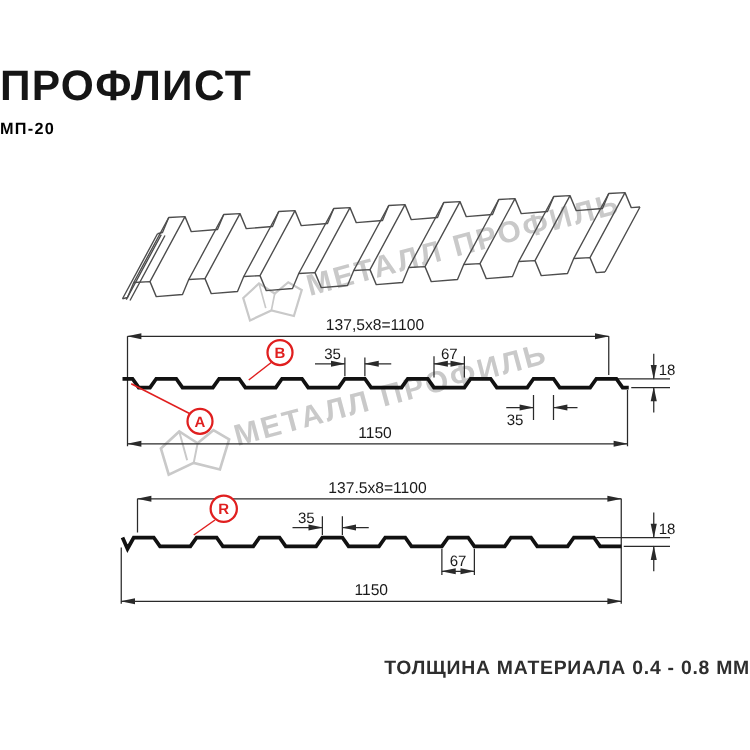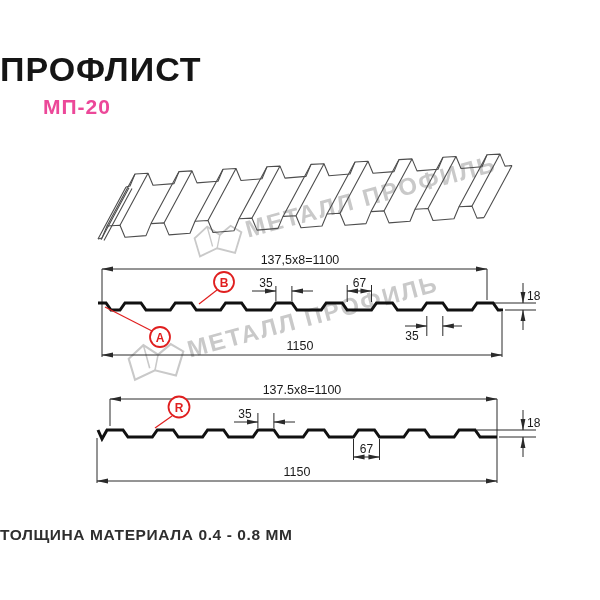--- a/index.html
+++ b/index.html
@@ -1,21 +1,21 @@
 <!DOCTYPE html>
 <html><head>
 <meta charset="utf-8">
 <style>
   html,body{margin:0;padding:0;background:#fff;}
   .canvas{position:relative;width:600px;height:600px;background:#fff;overflow:hidden;
           font-family:"Liberation Sans","DejaVu Sans",sans-serif;}
   .title-block{position:absolute;left:0;top:50px;width:600px;text-align:left;}
   .title{font-size:34px;font-weight:800;letter-spacing:1px;color:#151515;}
-  .subtitle{margin-top:6px;font-size:21px;font-weight:700;letter-spacing:1px;color:#ec4899;margin-left:43px;}
-  .footer-note{position:absolute;left:0;top:526px;width:600px;text-align:left;
+  .subtitle{margin-top:6px;font-size:13px;font-weight:700;letter-spacing:1px;color:#000000;}
+  .footer-note{position:absolute;left:0;top:526px;width:600px;text-align:right;
                font-size:15.5px;font-weight:700;letter-spacing:0.6px;color:#2e2e2e;}
   .wm{position:absolute;color:#c6c6c6;z-index:1;}
   .wm-text{font-size:24px;font-weight:700;letter-spacing:2px;white-space:nowrap;
            transform:rotate(-15deg);transform-origin:left center;color:#c9c9c9;}
   .drawing{position:absolute;z-index:2;}
   svg text{font-family:"Liberation Sans","DejaVu Sans",sans-serif;fill:#1a1a1a;}
   .dimtxt{font-size:12px;}
   .dimtxt-big{font-size:12.5px;}
   .marker-letter{font-size:12px;font-weight:700;fill:#e01f1f;}
 </style>

